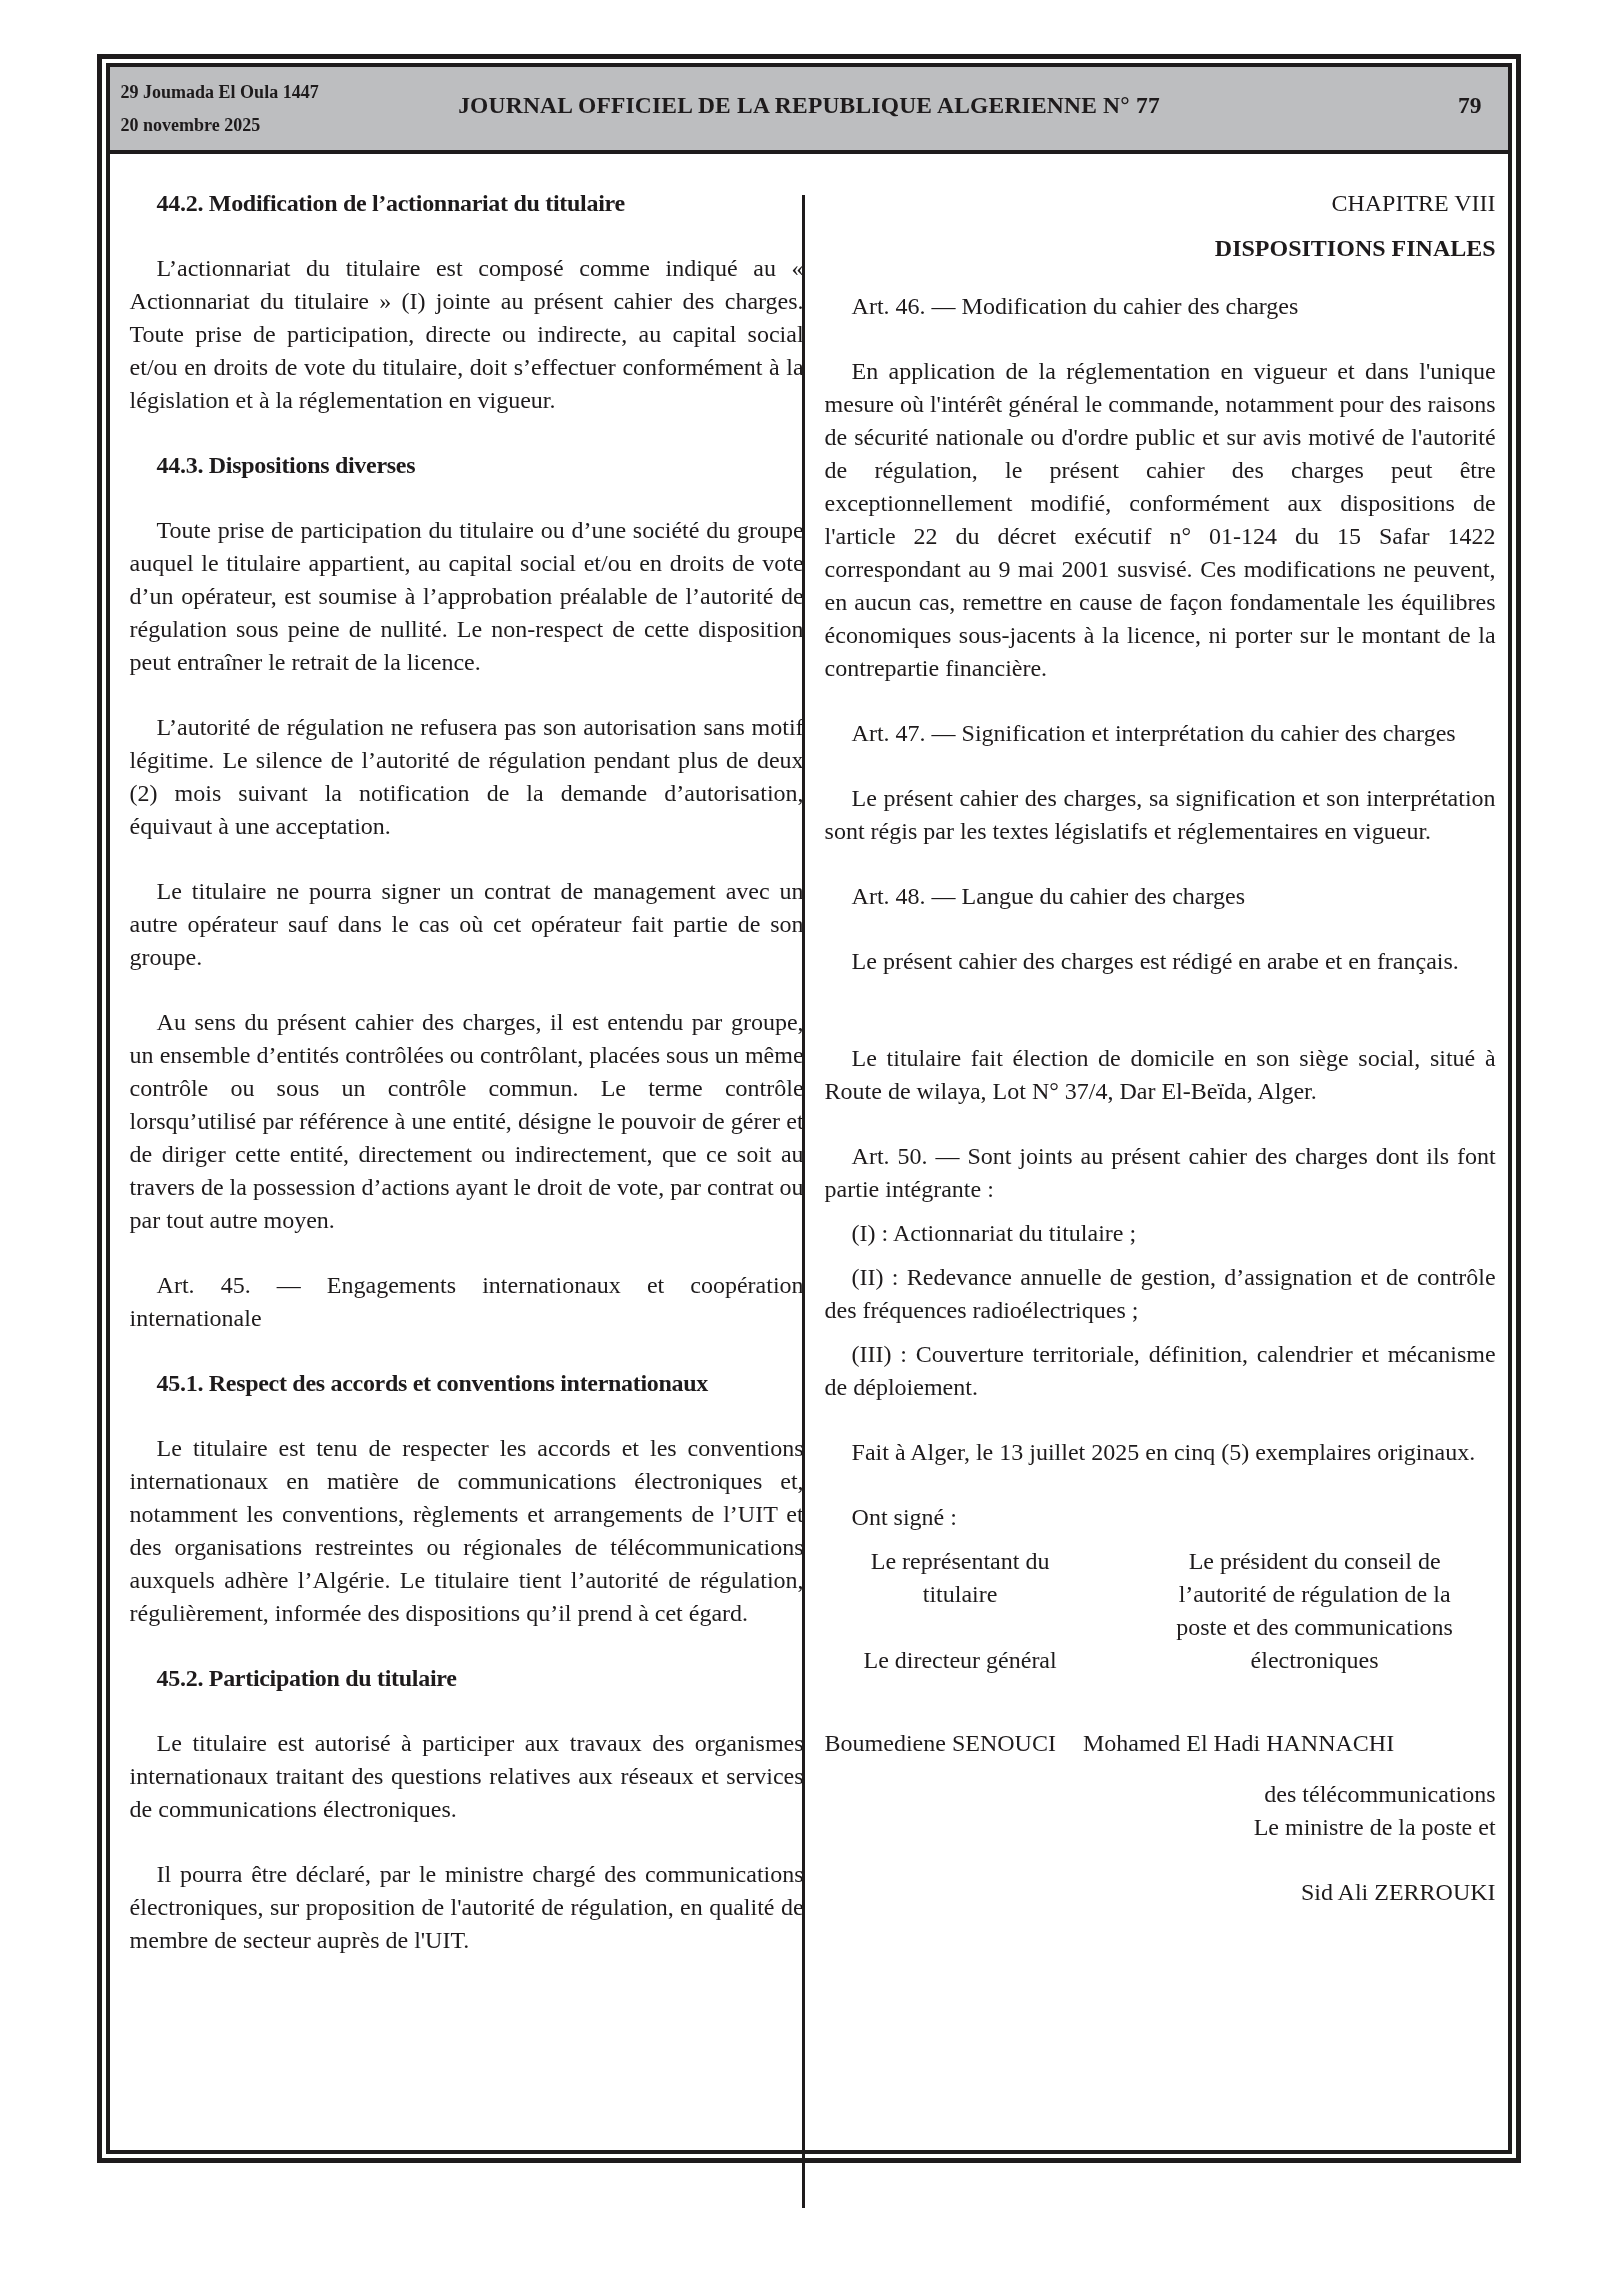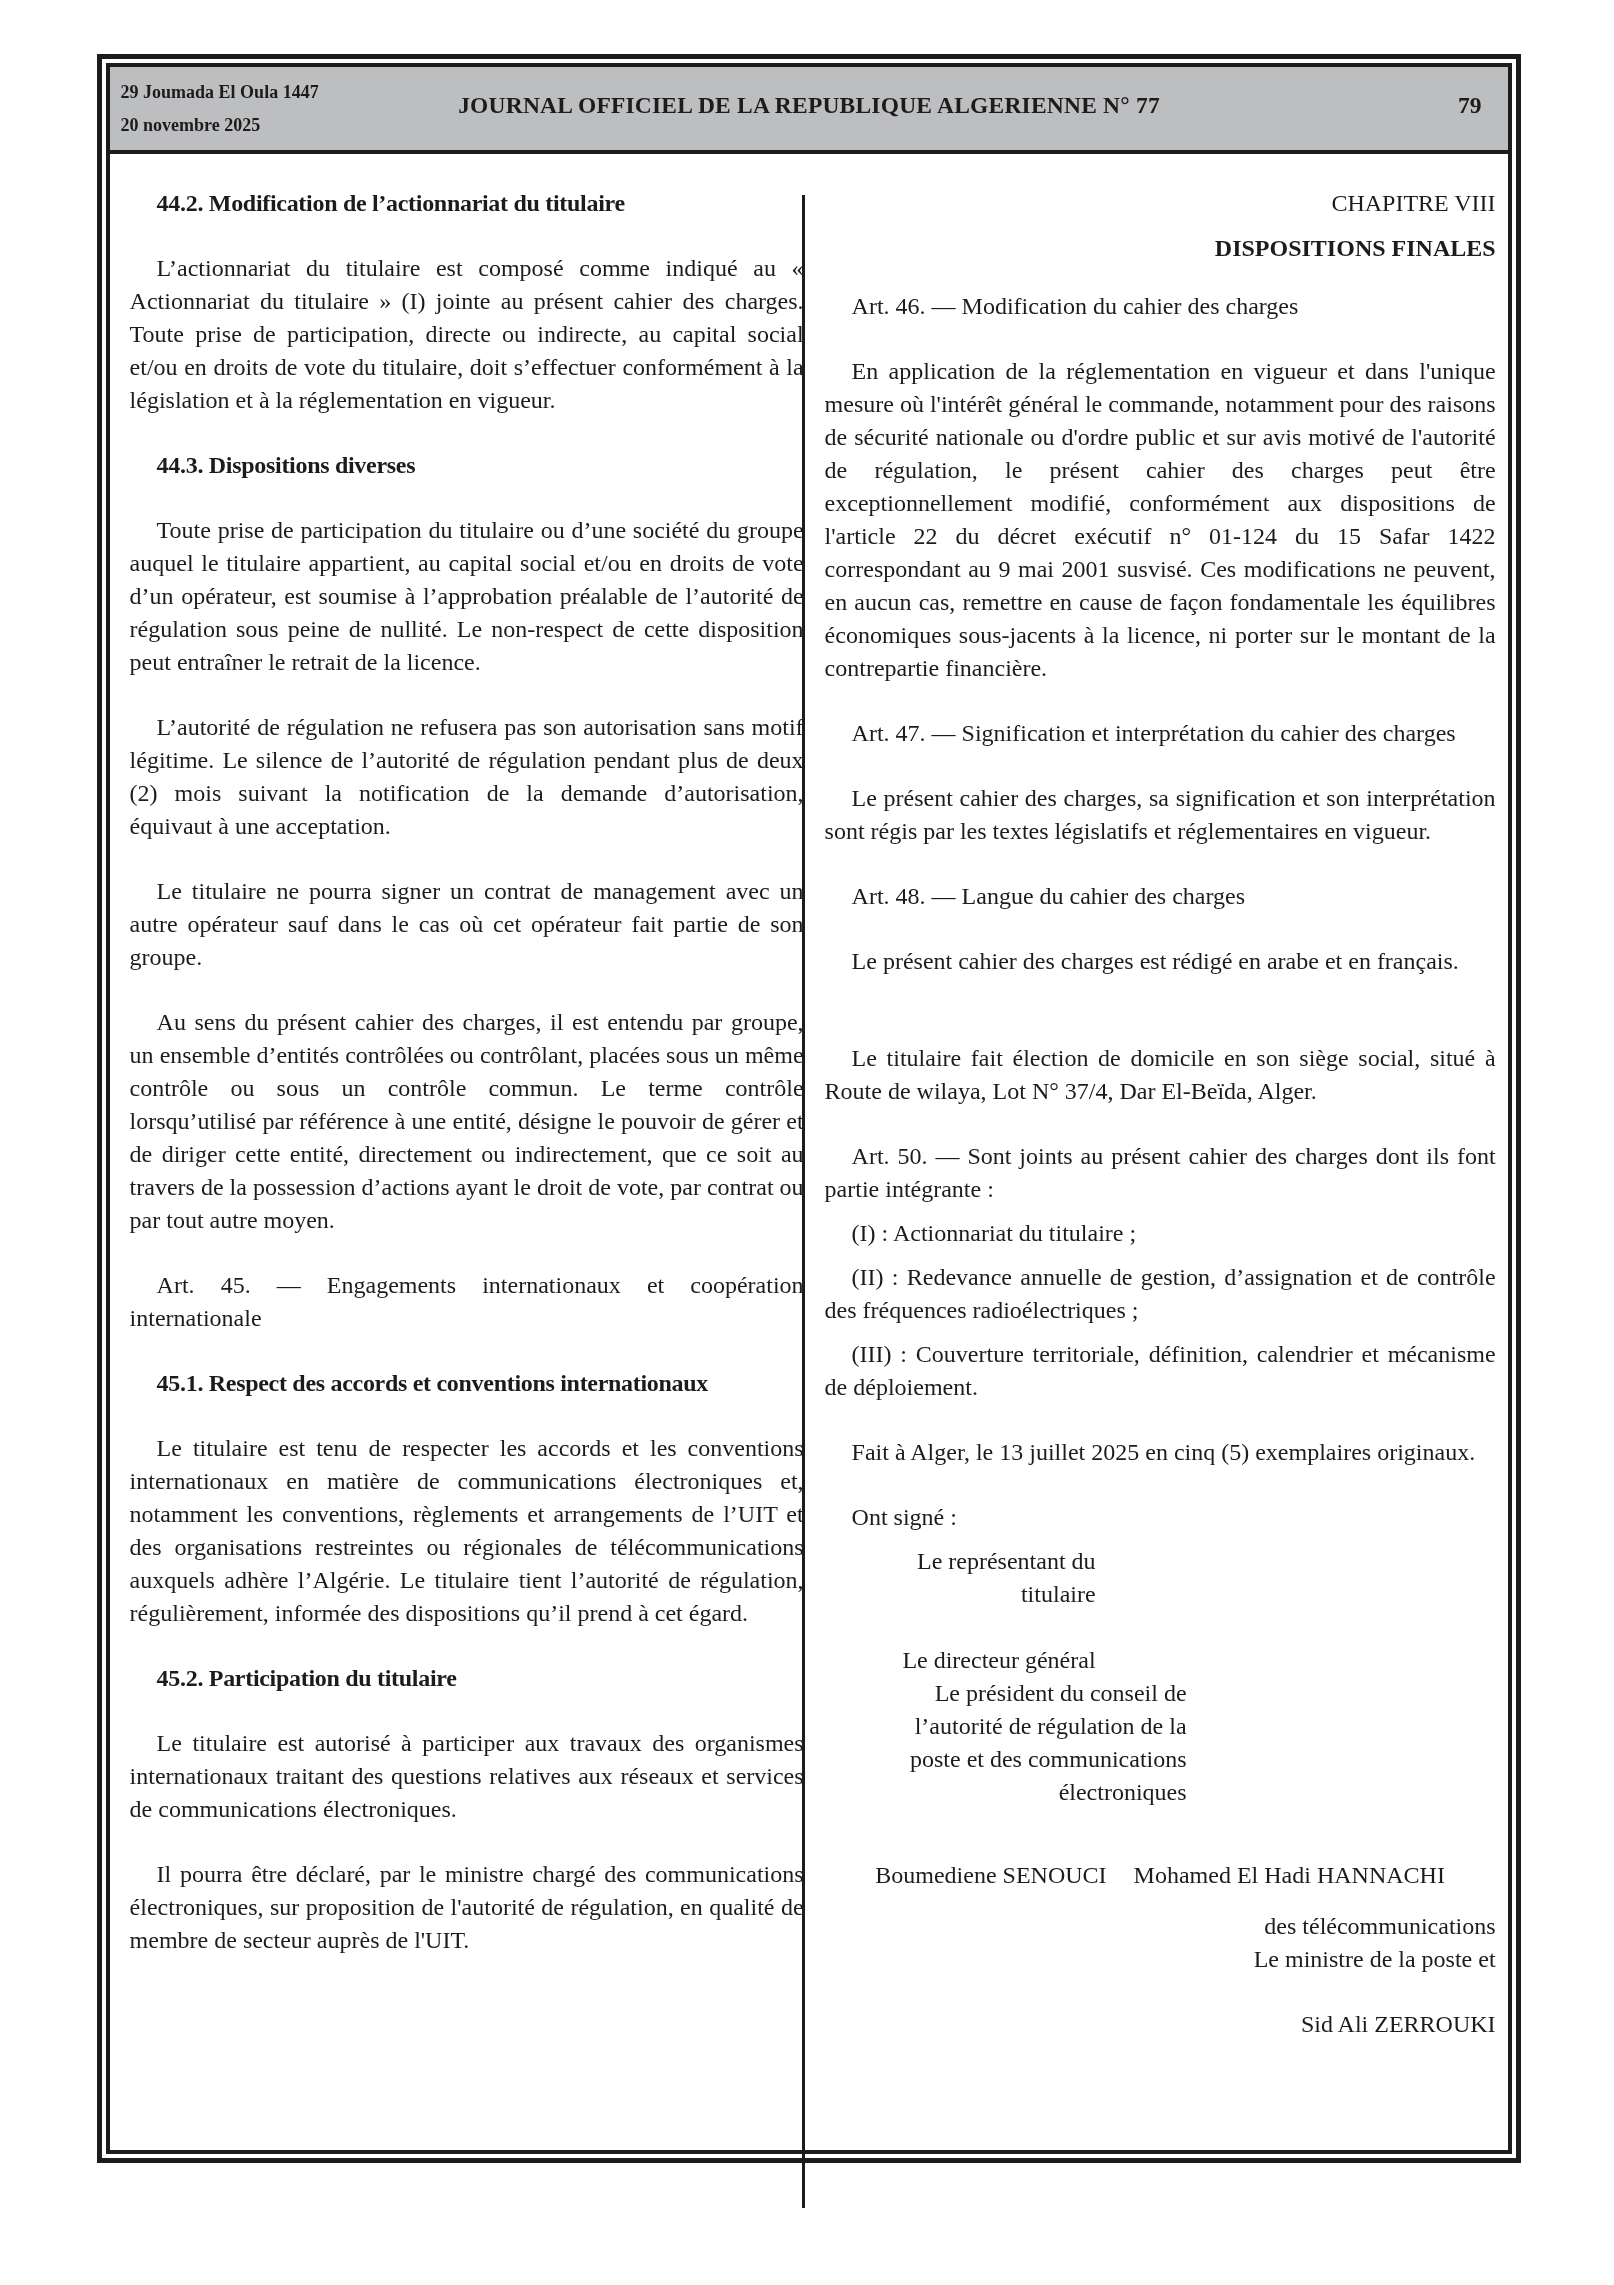--- a/index.html
+++ b/index.html
@@ -13,24 +13,24 @@
   .col { position: absolute; top: 109px; font-size: 24px; line-height: 33px; text-align: justify; }
   .col-left { left: 20px; width: 674px; }
   .col-right { left: 715px; width: 671px; }
   .divider { position: absolute; left: 692px; top: 128px; width: 3.6px; height: 2013px; background: #1e1b1c; }
   p { margin: 0; text-indent: 27px; }
   .h-bold { font-weight: bold; text-indent: 27px; letter-spacing: -0.3px; }
   .center { text-align: right; text-indent: 0; }
   .gap-s { height: 25px; }
   .gap-m { height: 32px; }
   .gap-xs { height: 11px; }
-  .sig-grid { display: flex; justify-content: space-between; text-align: right; line-height: 33px; flex-direction: column; }
+  .sig-grid { display: flex; justify-content: space-between; text-align: center; line-height: 33px; }
   .sig-left { width: 271px; }
   .sig-right { width: 362px; }
-  .names { display: flex; justify-content: center; gap: 27px; white-space: nowrap; }
+  .names { display: flex; justify-content: flex-start; gap: 27px; white-space: nowrap; }
 </style>
 </head>
 <body>
 
 <div class="frame-outer">
   <div class="frame-inner">
 
     <div class="header">
       <div class="hdr-date">
         <div>29 Joumada El Oula 1447</div>

